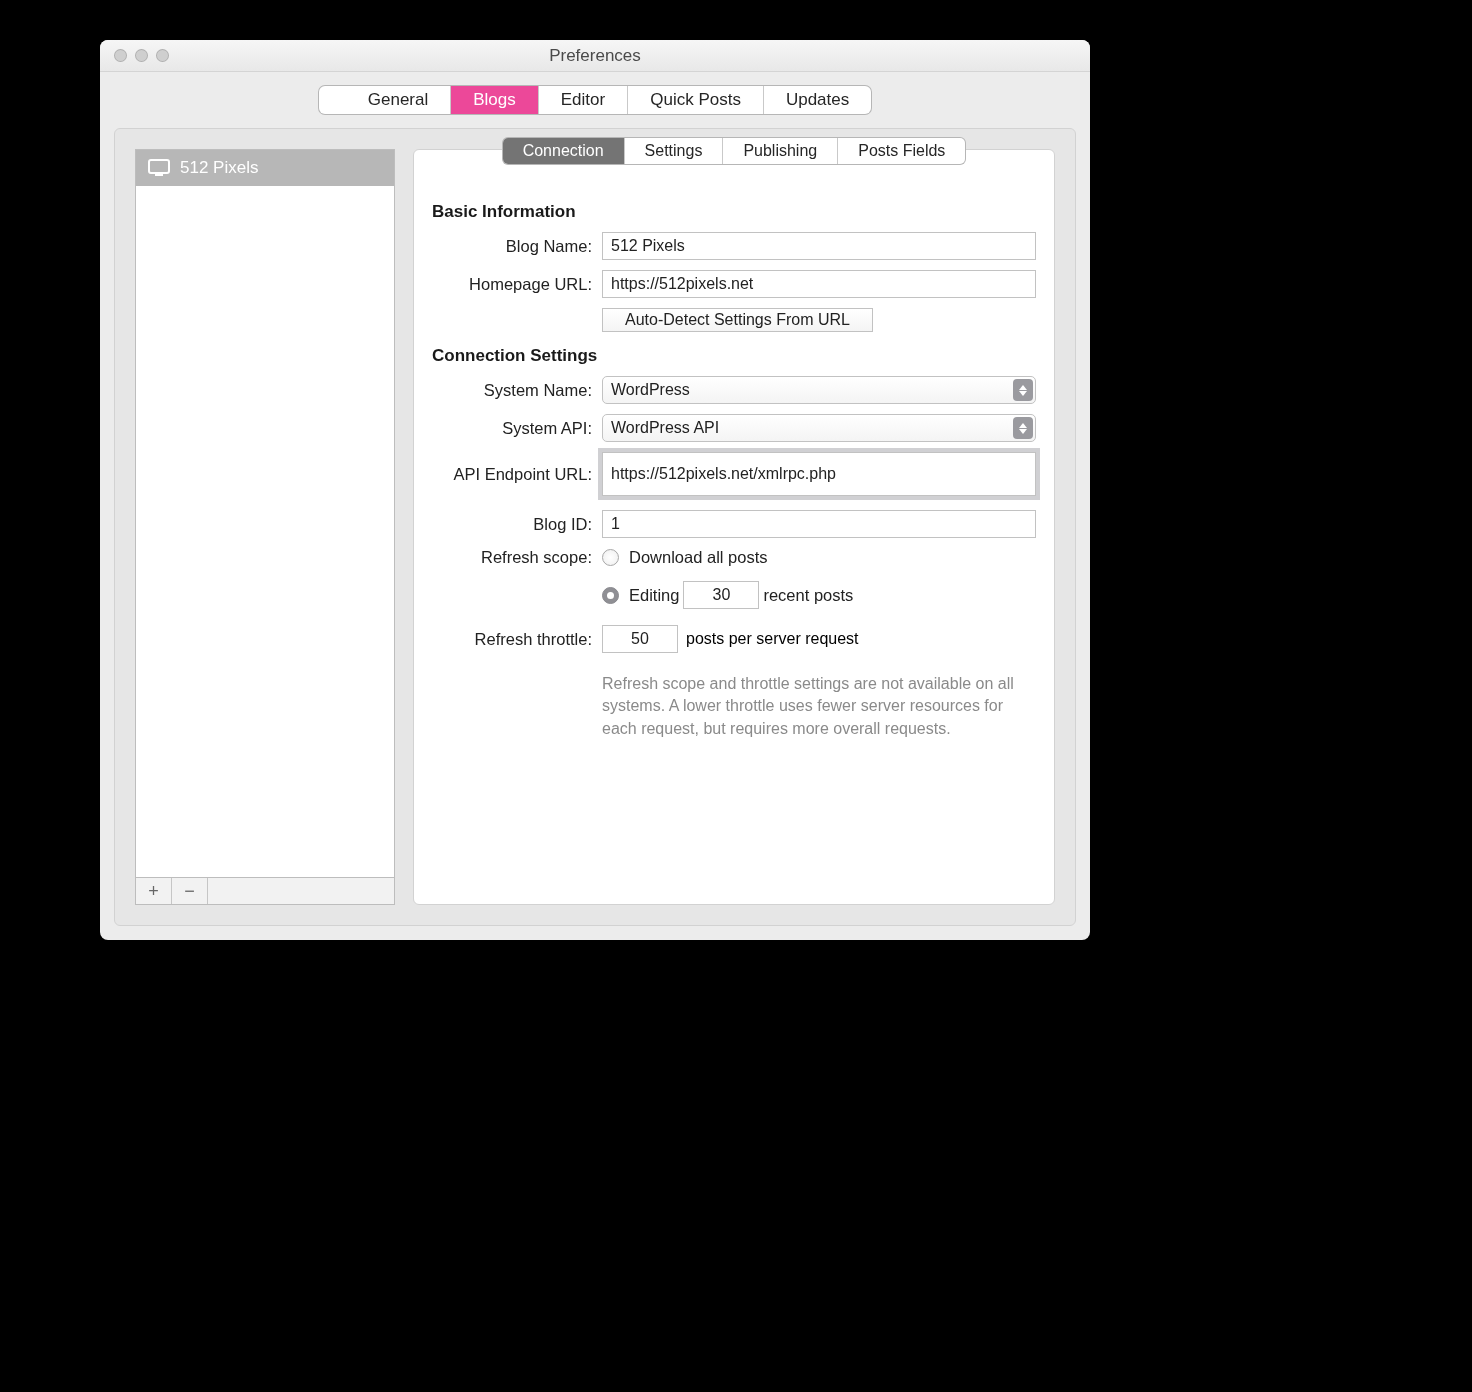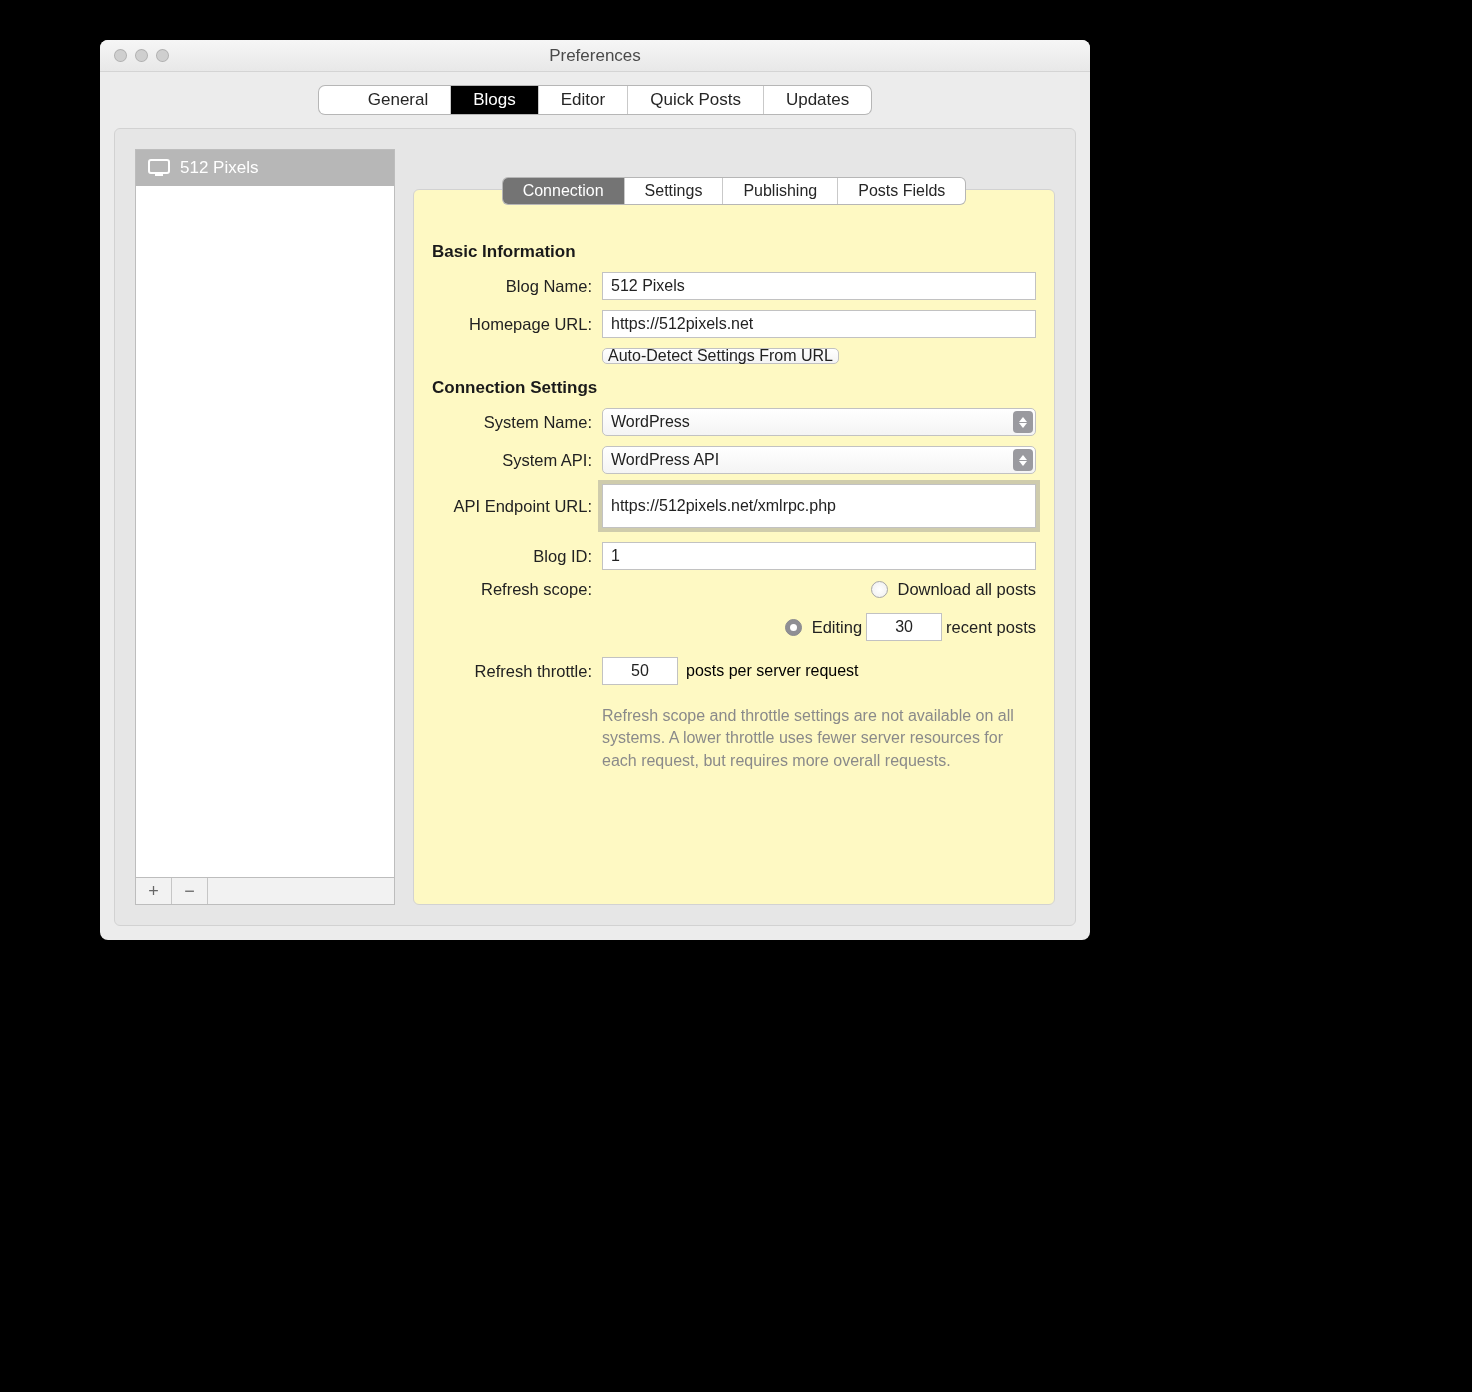--- a/index.html
+++ b/index.html
@@ -67,21 +67,21 @@
     padding: 0 22px;
     font-size: 17px;
     display: flex;
     align-items: center;
     color: #262626;
     border-right: 1px solid #c9c9c9;
     cursor: default;
   }
   .tabs-main .tab:last-child { border-right: none; }
   .tabs-main .tab.selected {
-    background: #000000;
+    background: #ec4899;
     color: #fff;
   }
   .main-area {
     background: #e6e6e6;
     border: 1px solid #d2d2d2;
     border-radius: 6px;
     flex: 1;
     padding: 20px;
     display: flex;
     gap: 18px;
@@ -122,26 +122,25 @@
     align-items: center;
     justify-content: center;
     font-size: 18px;
     color: #666;
     cursor: default;
   }
   .sbtn:last-child { flex:1; border-right:none; cursor:default; }
   
   .right-pane {
     flex: 1;
-    background: #fef9c3;
+    background: #ffffff;
     border: 1px solid #d2d2d2;
     border-radius: 6px;
     padding: 0;
     position: relative;
-    margin-top: 40px;
   }
   .subtabs {
     margin: -12px auto 12px auto;
     display: flex;
     border-radius: 5px;
     overflow: hidden;
     box-shadow: 0 0 0 1px #b6b6b6;
     background: #fff;
     height: 26px;
     width: fit-content;
@@ -193,25 +192,25 @@
     font-size: 16px;
     color: #222;
   }
   .text-input.small { width: 76px; text-align:center; }
   .text-input.focused {
     outline: none;
     box-shadow: 0 0 0 4px rgba(120,120,130,0.35);
     height: 44px;
   }
   .btn {
-    height: 16px;
+    height: 24px;
     background: linear-gradient(#ffffff,#f4f4f4);
     border: 1px solid #c2c2c2;
-    border-radius: 5px;
-    padding: 0 5px;
+    border-radius: 0;
+    padding: 0 22px;
     font-size: 16px;
     color: #222;
     display: inline-flex;
     align-items: center;
     cursor: default;
   }
   .popup {
     flex: 1;
     height: 28px;
     background: linear-gradient(#ffffff,#f4f4f4);
@@ -381,21 +380,21 @@
 
           <div class="form-row" style="margin-top:14px;">
             <div class="lbl">Blog ID:</div>
             <div class="ctl">
               <input class="text-input" value="1" style="">
             </div>
           </div>
 
           <div class="form-row" style="align-items:flex-start;">
             <div class="lbl">Refresh scope:</div>
-            <div class="ctl" style="flex-direction:column; align-items:flex-end;">
+            <div class="ctl" style="flex-direction:column; align-items:flex-start;">
               <div class="radio-row">
                 <span class="radio"></span>
                 <span>Download all posts</span>
               </div>
               <div class="radio-row">
                 <span class="radio selected"></span>
                 <span>Editing</span>
                 <input class="text-input small" value="30" style="">
                 <span>recent posts</span>
               </div>

